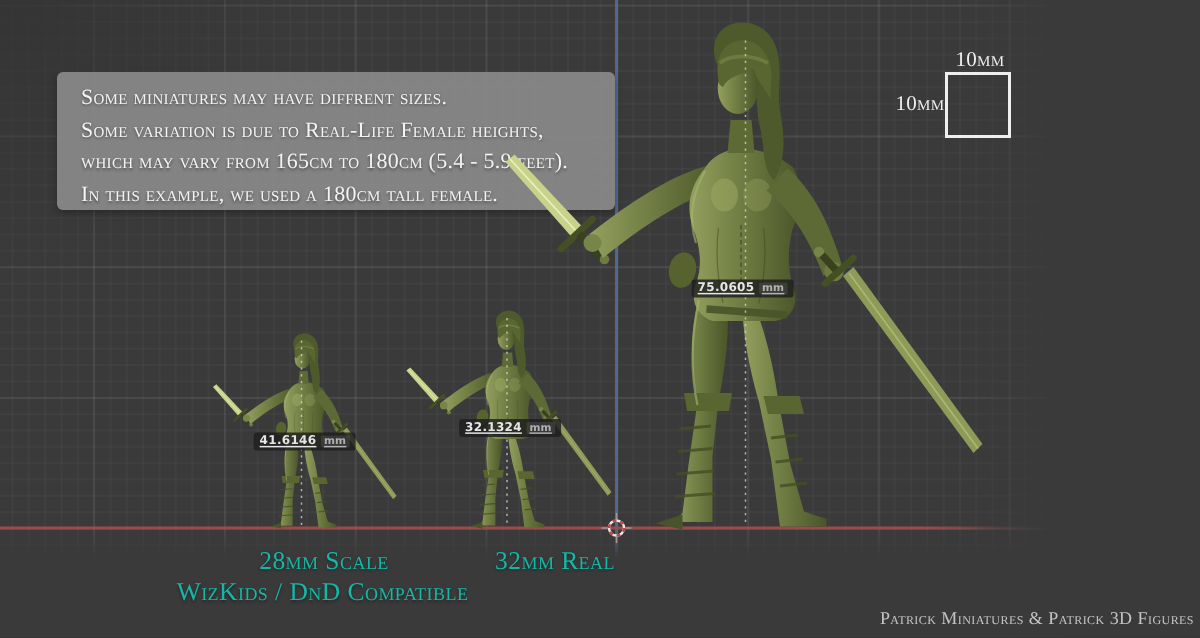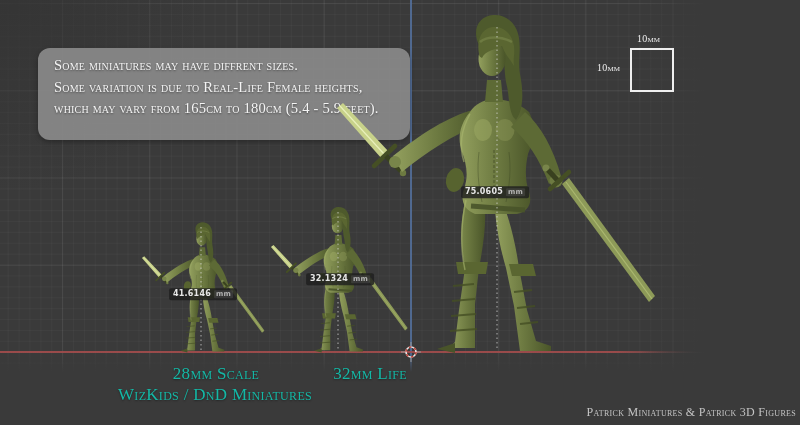--- a/index.html
+++ b/index.html
@@ -39,56 +39,56 @@
     background:
       linear-gradient(90deg, rgba(58,58,58,0) 640px, rgba(58,58,58,1) 705px),
       linear-gradient(180deg, rgba(58,58,58,0) 352px, rgba(58,58,58,1) 372px),
       radial-gradient(circle 270px at 15px 5px, rgba(52,52,52,0.85), rgba(52,52,52,0) 70%);
   }
 
   
   .info-box {
     position:absolute; left:38px; top:48px; width:372px; height:92px;
     background:rgba(138,138,138,0.92);
-    border-radius:12px;
+    border-radius:4px;
     padding:7px 24px 0 16px;
     box-shadow:0 2px 5px rgba(0,0,0,0.28);
   }
   .info-line {
     font-variant:small-caps;
     font-size:14.6px; line-height:21.5px;
     color:#f4f4f4; letter-spacing:0.2px;
     text-shadow:0 1px 2px rgba(0,0,0,0.45);
     white-space:nowrap;
   }
 
   
   .scale-square {
     position:absolute; left:630px; top:48px; width:44px; height:44px;
     border:2px solid #efefef;
   }
   .sq-label {
-    position:absolute; font-variant:small-caps; font-size:10px;
+    position:absolute; font-variant:small-caps; font-size:14px;
     color:#f0f0f0; letter-spacing:0.2px;
   }
   .sq-label.top  { left:637px; top:33px; }
   .sq-label.left { left:597px; top:62px; }
 
   
   .figure-layer { position:absolute; inset:0; pointer-events:none; }
 
   
   .measure-chip {
     position:absolute; transform:translate(-50%,-50%);
     background:rgba(30,30,30,0.82);
     border-radius:2px;
     padding:1px 4px 1.5px 4px;
     font-family:"DejaVu Sans", sans-serif;
     font-size:8px; font-weight:bold; color:#e6e6e6;
-    white-space:nowrap; letter-spacing:0.2px;
+    white-space:nowrap; letter-spacing:0.2px;text-decoration:underline;
   }
   .measure-chip .unit {
     margin-left:3px; opacity:0.72; font-size:7px;
     background:rgba(120,120,120,0.35); padding:0 2px; border-radius:1px;
   }
 
   
   .scale-label {
     position:absolute; transform:translateX(-50%);
     font-variant:small-caps; font-size:17px; color:#14b8a6;
@@ -110,20 +110,21 @@
 
   <div class="grid"></div>
   <div class="axis-z"></div>
   <div class="axis-x"></div>
   <div class="grid-fade"></div>
 
   <div class="info-box">
     <div class="info-line">Some miniatures may have diffrent sizes.</div>
     <div class="info-line">Some variation is due to Real-Life Female heights,</div>
     <div class="info-line">which may vary from 165cm to 180cm (5.4 - 5.9 feet).</div>
+    <div class="info-line">In this example, we used a 180cm tall female.</div>
   </div>
 
   <svg class="figure-layer" width="800" height="425" viewBox="0 0 800 425">
     <defs>
       <linearGradient id="figGrad" x1="0" y1="0" x2="1" y2="0">
         <stop offset="0" stop-color="#93a05e"></stop>
         <stop offset="0.5" stop-color="#6d7a41"></stop>
         <stop offset="1" stop-color="#4a5529"></stop>
       </linearGradient>
 
@@ -199,30 +200,30 @@
         <line x1="0" y1="6" x2="0" y2="10"></line>
         <line x1="-10" y1="0" x2="-6" y2="0"></line>
         <line x1="6" y1="0" x2="10" y2="0"></line>
       </g>
     </g>
   </svg>
 
   <div class="measure-chip" style="left:203px; top:294px;">
     <span>41.6146</span><span class="unit">mm</span>
   </div>
-  <div class="measure-chip" style="left:340px; top:279px;">
+  <div class="measure-chip" style="left:340px; top:285px;">
     <span>32.1324</span><span class="unit">mm</span>
   </div>
   <div class="measure-chip" style="left:495px; top:192px;">
     <span>75.0605</span><span class="unit">mm</span>
   </div>
 
   <div class="scale-square"></div>
   <div class="sq-label top">10mm</div>
   <div class="sq-label left">10mm</div>
 
   <div class="scale-label" style="left:216px; top:364px;">28mm Scale</div>
-  <div class="scale-label" style="left:215px; top:385px;">WizKids / DnD Miniatures</div>
-  <div class="scale-label" style="left:370px; top:364px;">32mm Life</div>
+  <div class="scale-label" style="left:215px; top:385px;">WizKids / DnD Compatible</div>
+  <div class="scale-label" style="left:370px; top:364px;">32mm Real</div>
 
   <div class="footer-credit">Patrick Miniatures &amp; Patrick 3D Figures</div>
 
 </div>
 
 </body></html>

